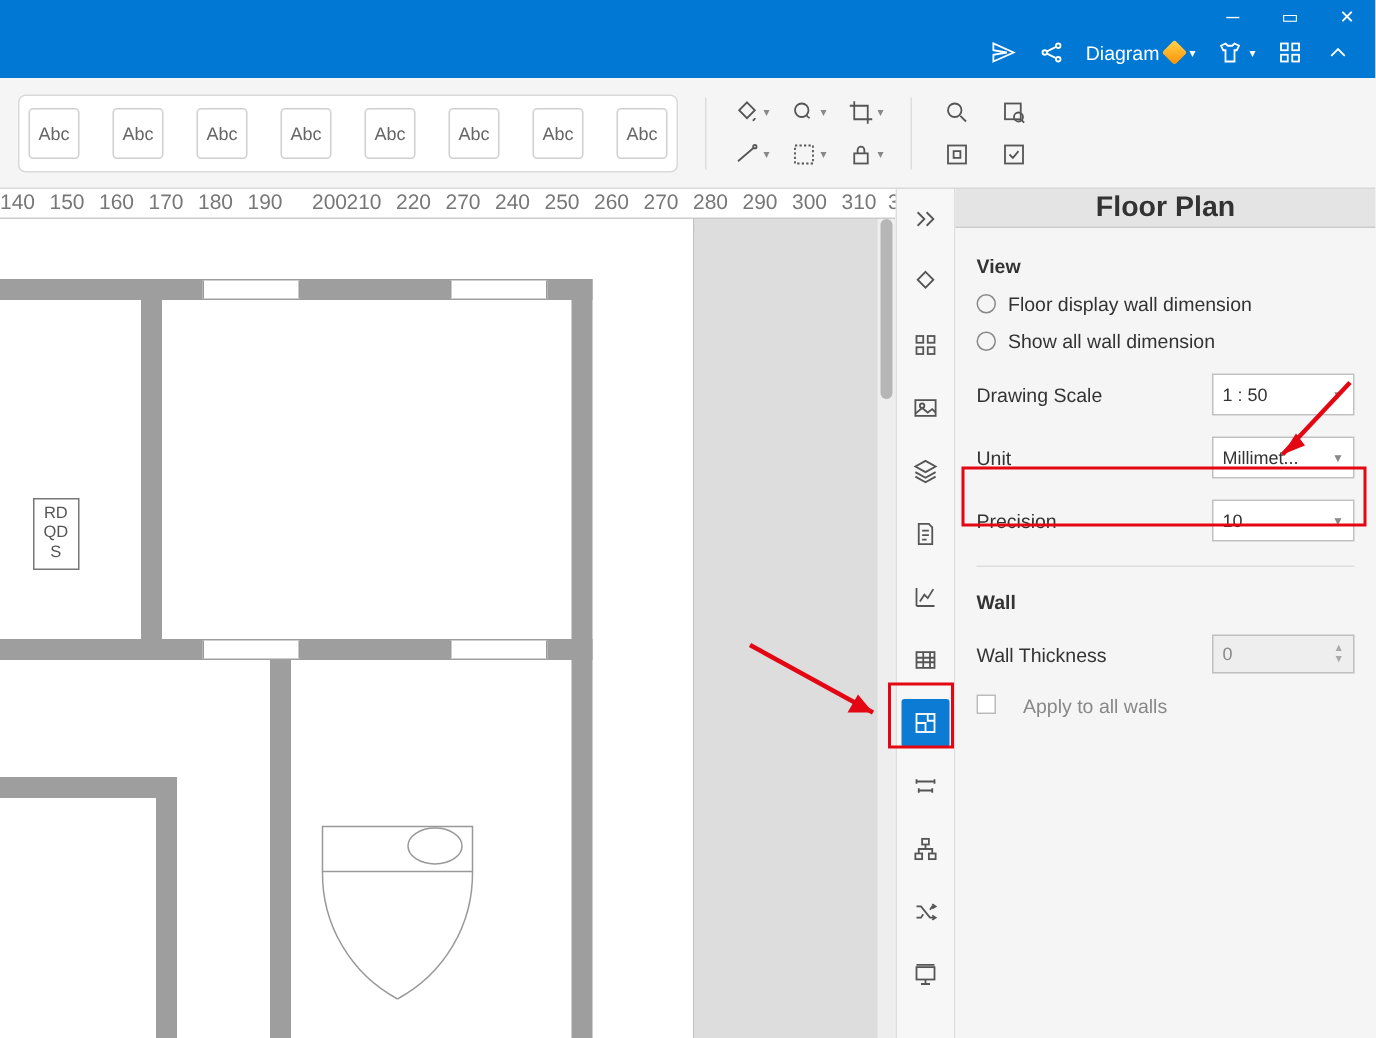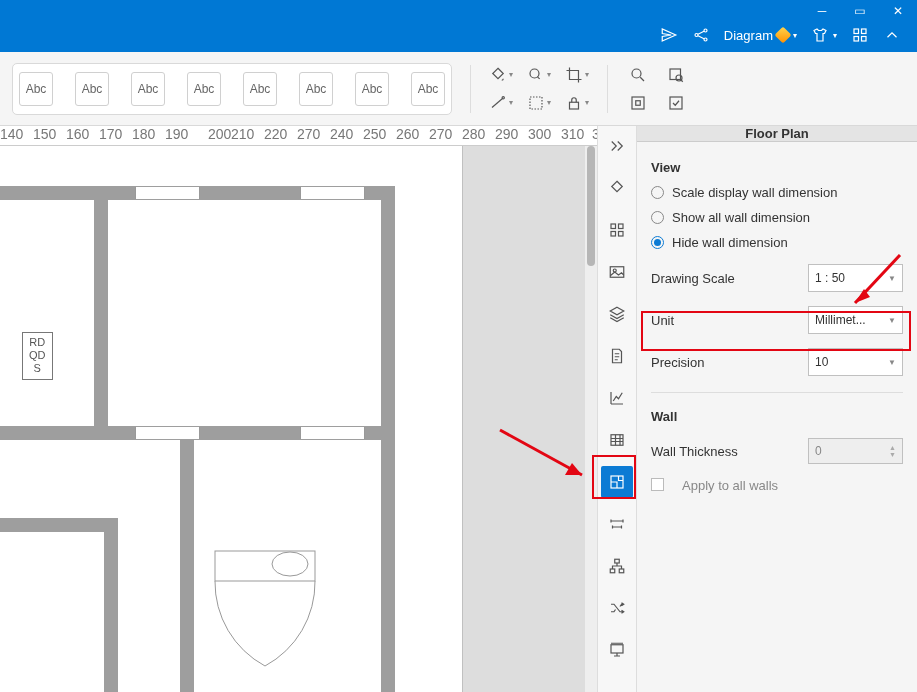--- a/index.html
+++ b/index.html
@@ -42,21 +42,21 @@
 
 
 .iconstrip { width: 40px; background: #f7f7f7; border-left: 1px solid #ddd; border-right: 1px solid #ddd; display: flex; flex-direction: column; align-items: center; padding-top: 4px; gap: 10px; }
 .iconstrip .ibtn { width: 32px; height: 32px; display: flex; align-items: center; justify-content: center; cursor: pointer; border-radius: 2px; }
 .iconstrip .ibtn.active { background: #0c7bd4; color: #fff; }
 .iconstrip .ibtn svg { stroke: #555; }
 .iconstrip .ibtn.active svg { stroke: #fff; fill:#fff; }
 
 
 .panel { width: 280px; background: #f5f5f5; display: flex; flex-direction: column; }
-.panel-header { height: 16px; background: #e4e4e4; border-bottom: 1px solid #ccc; display: flex; align-items: center; justify-content: center; font-weight: 600; font-size: 13px; }
+.panel-header { height: 26px; background: #e4e4e4; border-bottom: 1px solid #ccc; display: flex; align-items: center; justify-content: center; font-weight: 600; font-size: 19px; }
 .panel-body { padding: 12px 14px; font-size: 13px; overflow-y:auto; }
 .section-title { font-weight: 700; margin: 6px 0 10px 0; }
 .radio-row { display: flex; align-items: center; gap: 8px; margin: 10px 0; cursor: pointer; }
 .radio { width: 13px; height: 13px; border: 1px solid #888; border-radius: 50%; display: inline-flex; align-items: center; justify-content: center; }
 .radio.checked:after { content:""; width:7px; height:7px; background:#0c7bd4; border-radius:50%; }
 .radio.checked { border-color:#0c7bd4; }
 .field-row { display: flex; align-items: center; justify-content: space-between; margin: 14px 0; }
 .field-row .lbl { flex: 1; }
 .select { width: 95px; height: 26px; border: 1px solid #c0c0c0; background: #fff; display: flex; align-items: center; padding: 13px 6px; font-size: 12px; justify-content: space-between; cursor: pointer; }
 .select .arr { font-size: 8px; color: #888; }
@@ -355,29 +355,25 @@
         </svg>
       </div>
   </div>
 
   <div class="panel">
     <div class="panel-header">Floor Plan</div>
     <div class="panel-body">
       <div class="section-title">View</div>
       <div class="radio-row">
         <span class="radio"></span>
-        <span>Scale display wall dimension</span>
+        <span>Floor display wall dimension</span>
       </div>
       <div class="radio-row">
         <span class="radio"></span>
         <span>Show all wall dimension</span>
-      </div>
-      <div class="radio-row">
-        <span class="radio checked"></span>
-        <span>Hide wall dimension</span>
       </div>
 
       <div class="field-row">
         <span class="lbl">Drawing Scale</span>
         <div class="select">
           <span>1 : 50</span>
           <span class="arr">▼</span>
         </div>
       </div>
       <div class="field-row">

